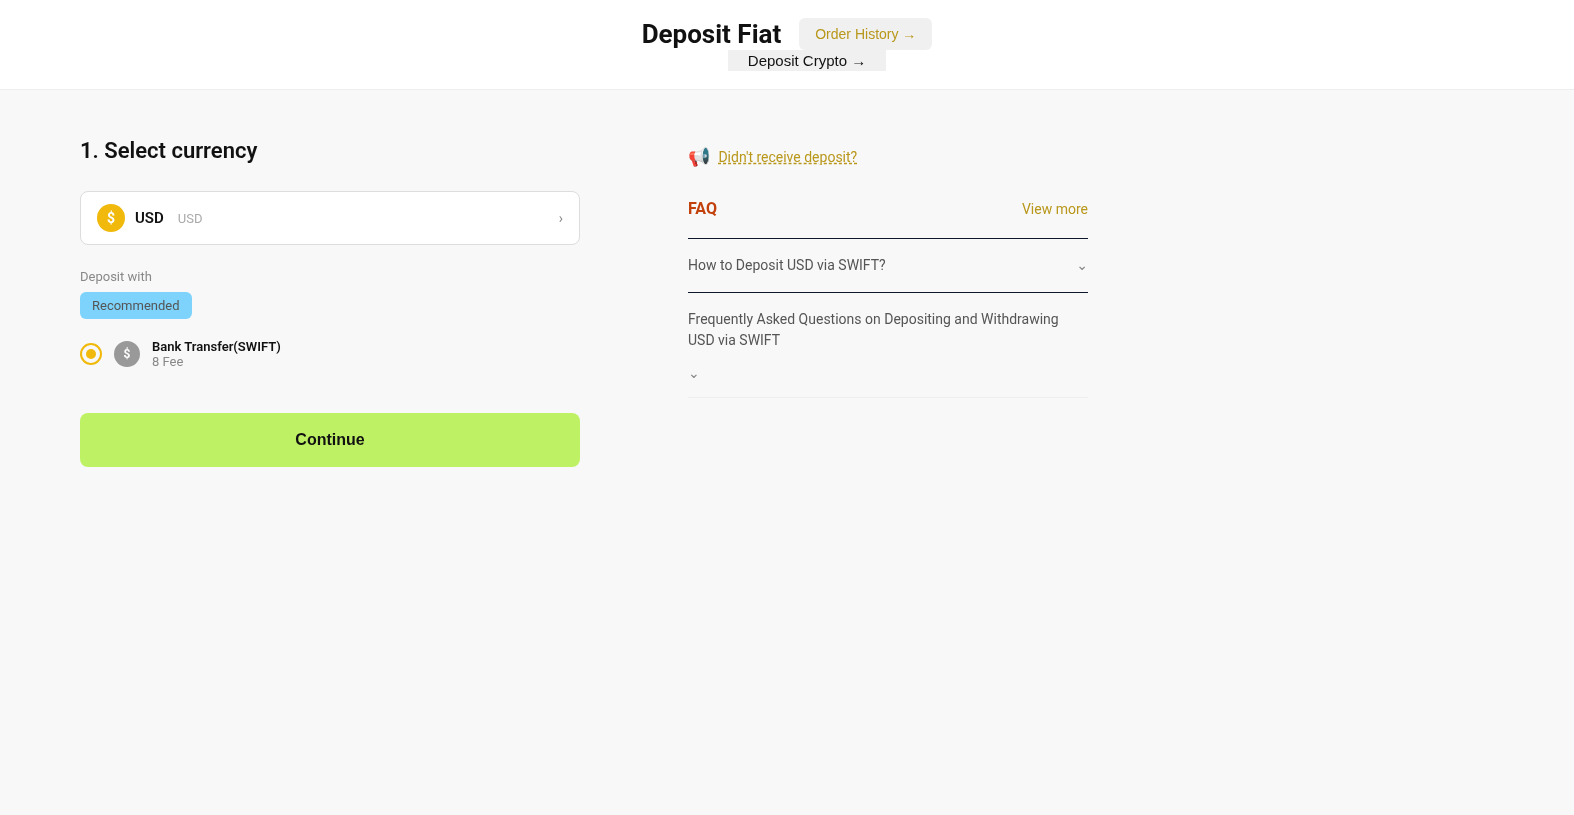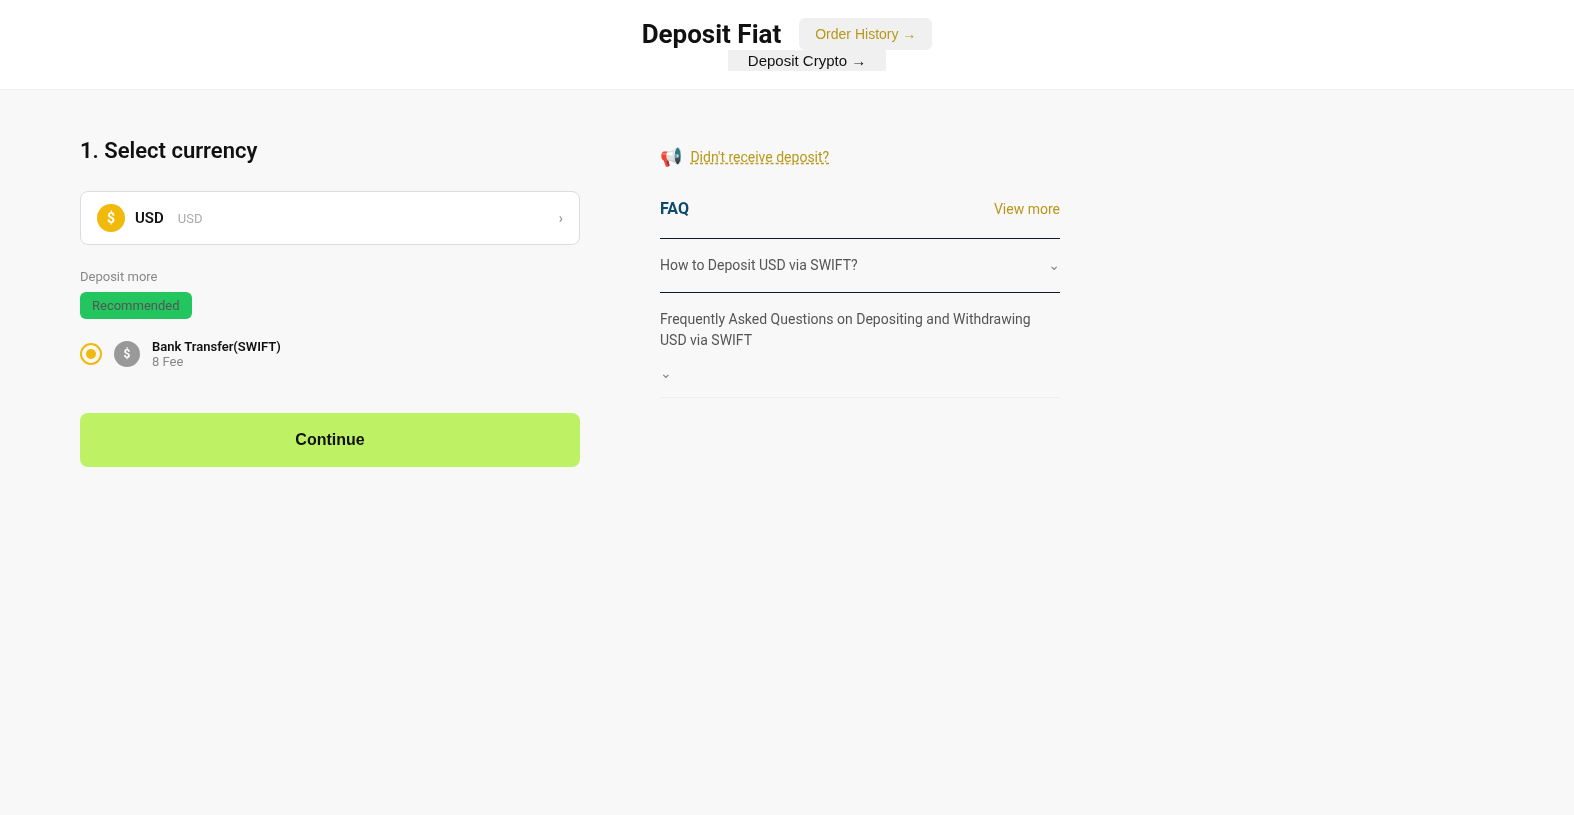--- a/index.html
+++ b/index.html
@@ -64,21 +64,21 @@
       display: flex;
       align-items: center;
       gap: 6px;
       margin-left: 40px;
     }
 
     
     .main {
       display: flex;
       padding: 48px 80px;
-      gap: 80px;
+      gap: 108px;
       max-width: 1200px;
     }
 
     .left-panel {
       flex: 1;
       max-width: 500px;
     }
 
     .right-panel {
       flex: 1;
@@ -147,21 +147,21 @@
       color: #888;
       font-size: 14px;
     }
 
     
     .deposit-with-section {
       margin-top: 24px;
     }
 
     .recommended-badge {
-      background: #22c55e;
+      background: #7dd3fc;
       border-radius: 6px;
       padding: 6px 12px;
       font-size: 13px;
       color: #555;
       display: inline-block;
       margin-bottom: 16px;
     }
 
     
     .payment-option {
@@ -258,21 +258,21 @@
     .faq-header {
       display: flex;
       align-items: center;
       justify-content: space-between;
       margin-bottom: 20px;
     }
 
     .faq-title {
       font-size: 16px;
       font-weight: 700;
-      color: #0c4a6e;
+      color: #c2410c;
     }
 
     .view-more-link {
       font-size: 14px;
       color: #b8971a;
       cursor: pointer;
       text-decoration: none;
     }
 
     .faq-item {
@@ -324,21 +324,21 @@
       <div class="currency-select-left">
         <div class="currency-icon">$</div>
         <span class="currency-name">USD</span>
         <span class="currency-code-secondary">USD</span>
       </div>
       <span class="chevron-right">›</span>
     </div>
 
     
     <div class="deposit-with-section">
-      <div class="field-label">Deposit more</div>
+      <div class="field-label">Deposit with</div>
       <span class="recommended-badge">Recommended</span>
 
       
       <div class="payment-option">
         <div class="radio-outer">
           <div class="radio-inner"></div>
         </div>
         <div class="payment-icon">$</div>
         <div class="payment-info">
           <span class="payment-name">Bank Transfer(SWIFT)</span>

